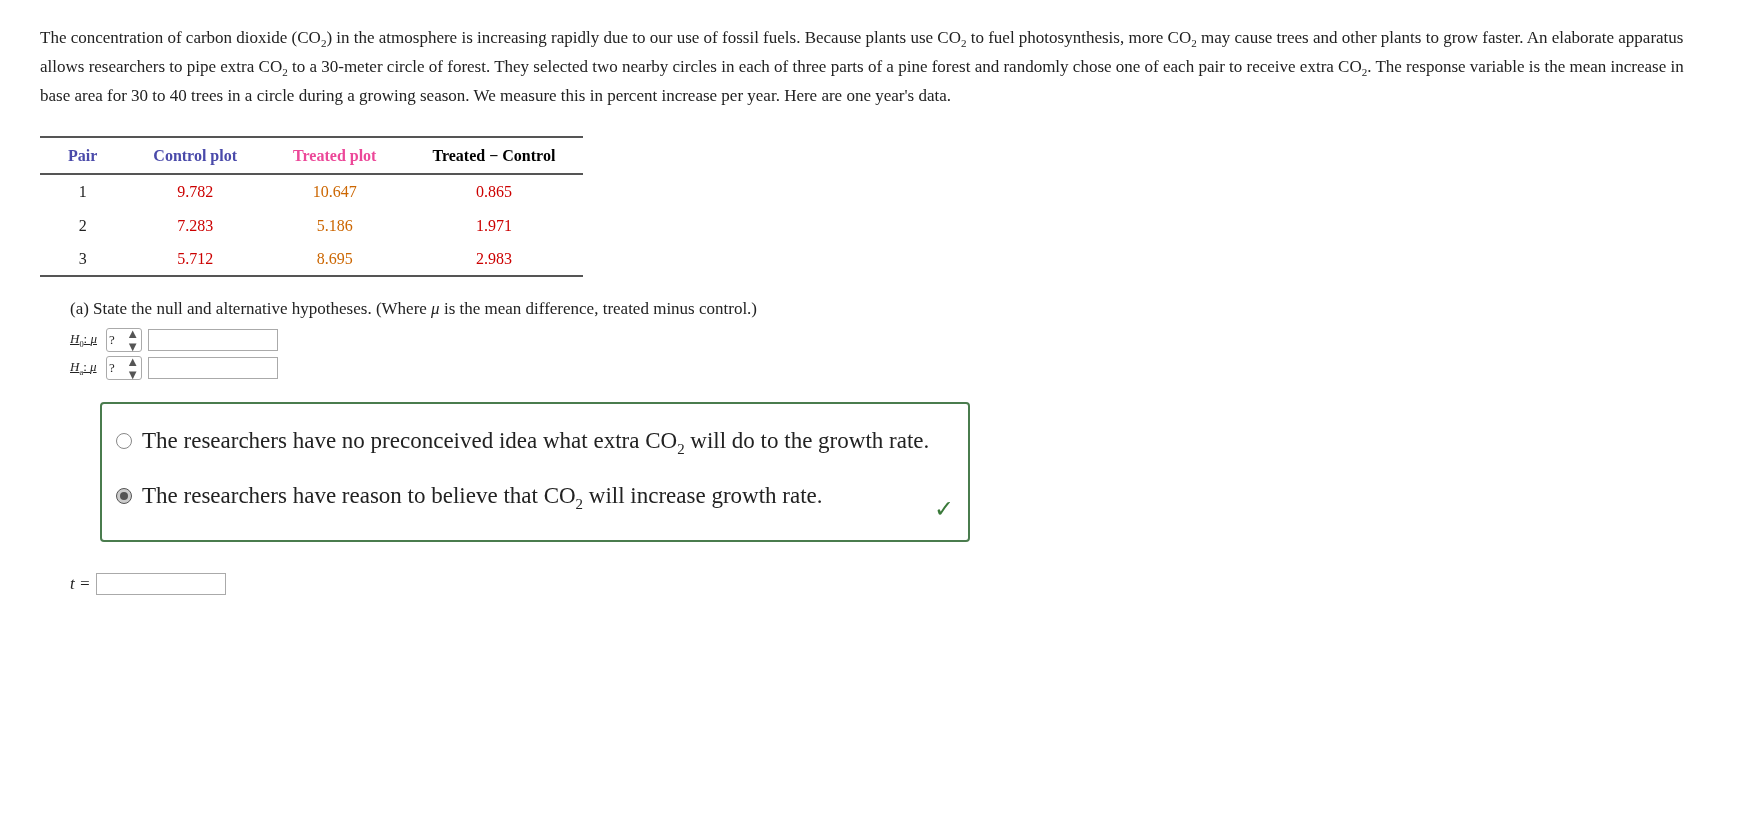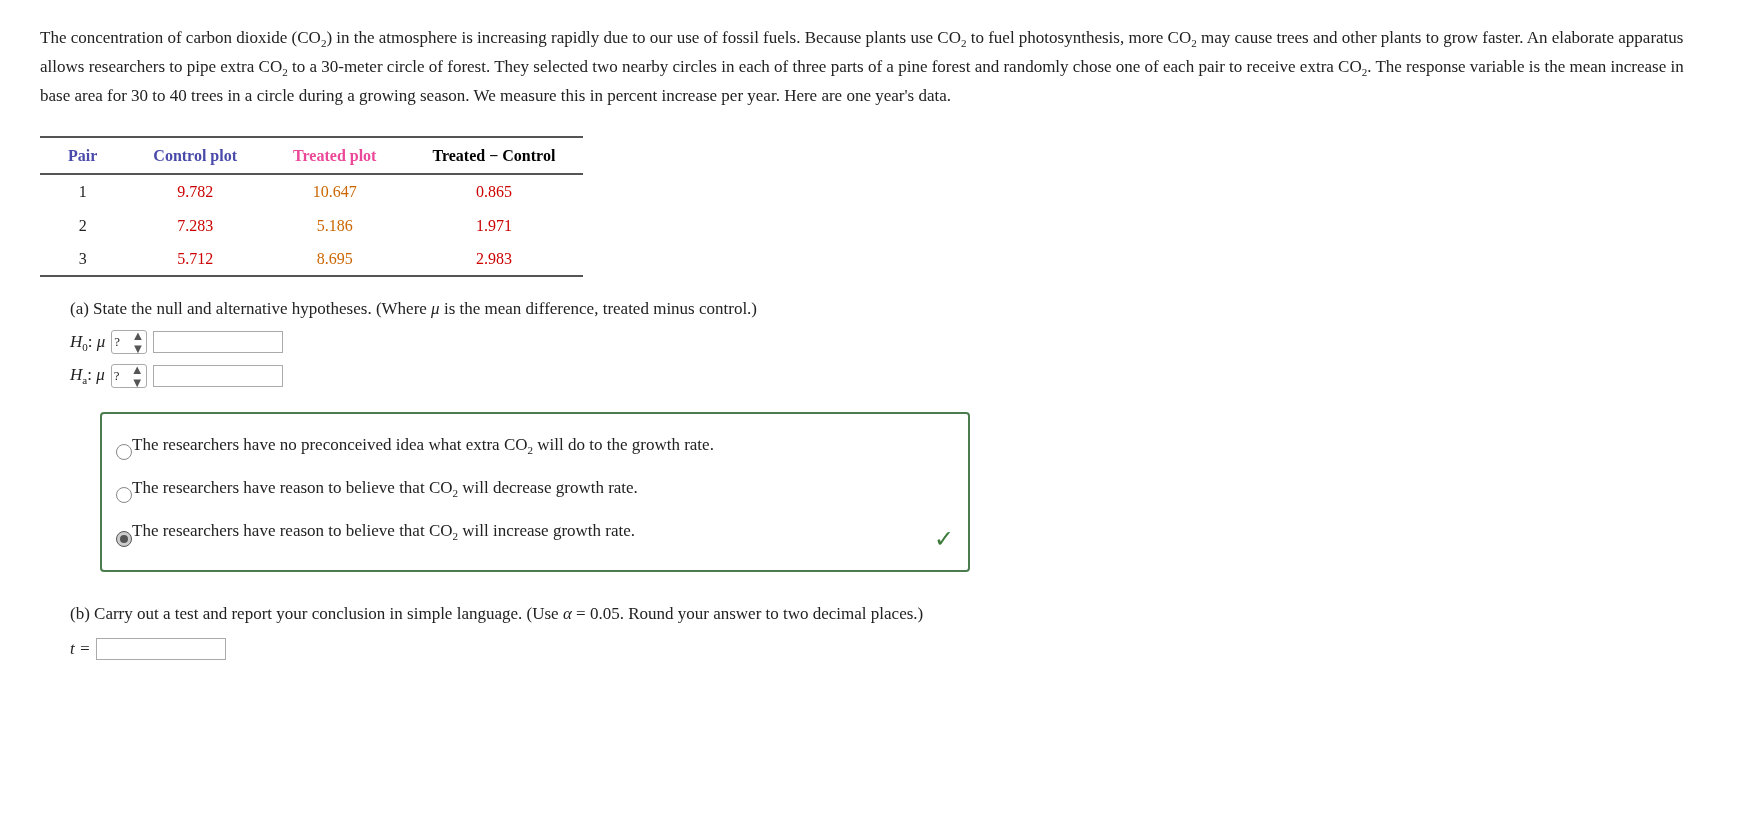--- a/index.html
+++ b/index.html
@@ -57,22 +57,23 @@
     .part-a {
       margin: 10px 0 0 30px;
     }
     .hypothesis-row {
       display: flex;
       align-items: center;
       gap: 6px;
       margin: 4px 0;
     }
     .hypothesis-row .h-label {
-      font-size: 17px;
+      font-size: 13px;
       min-width: 30px;
+      text-decoration: underline;
     }
     .spinner-select {
       border: 1px solid #aaa;
       border-radius: 3px;
       padding: 1px 2px;
       font-size: 14px;
       background: #fff;
       height: 24px;
       min-width: 36px;
       display: inline-flex;
@@ -105,23 +106,24 @@
     }
     .radio-box {
       border: 2px solid #4a7c4e;
       border-radius: 4px;
       padding: 10px 20px 16px 14px;
       max-width: 870px;
       position: relative;
     }
     .radio-option {
       display: flex;
-      align-items: flex-end;
+      align-items: center;
+      gap: 10px;
       padding: 7px 0;
-      font-size: 17px;
+      font-size: 23px;
     }
     .radio-circle {
       width: 16px;
       height: 16px;
       border-radius: 50%;
       border: 1.5px solid #888;
       background: #fff;
       flex-shrink: 0;
       display: flex;
       align-items: center;
@@ -245,40 +247,31 @@
   <div class="explain-section">
     <div class="radio-box">
 
       <div class="radio-option">
         <div class="radio-circle"></div>
         <span>
           The researchers have no preconceived idea what extra CO<sub>2</sub> will do to the growth rate.
         </span>
       </div>
 
-      <div class="radio-option">
-        <div class="radio-circle"></div>
-        <span>
-          The researchers have reason to believe that CO<sub>2</sub> will decrease growth rate.
-        </span>
-      </div>
 
       <div class="radio-option">
         <div class="radio-circle selected"></div>
         <span>
           The researchers have reason to believe that CO<sub>2</sub> will increase growth rate.
         </span>
       </div>
 
       <div class="checkmark">✓</div>
     </div>
   </div>
 </div>
 
 <div class="part-b">
-  <div class="part-b-label">
-    (b) Carry out a test and report your conclusion in simple language. (Use <em>α</em> = 0.05. Round your answer to two decimal places.)
-  </div>
   <div class="t-row">
     <span class="t-label"><em>t</em> =</span>
     <input class="t-input" type="text" value="" style="">
   </div>
 </div>
 
 </body></html>

